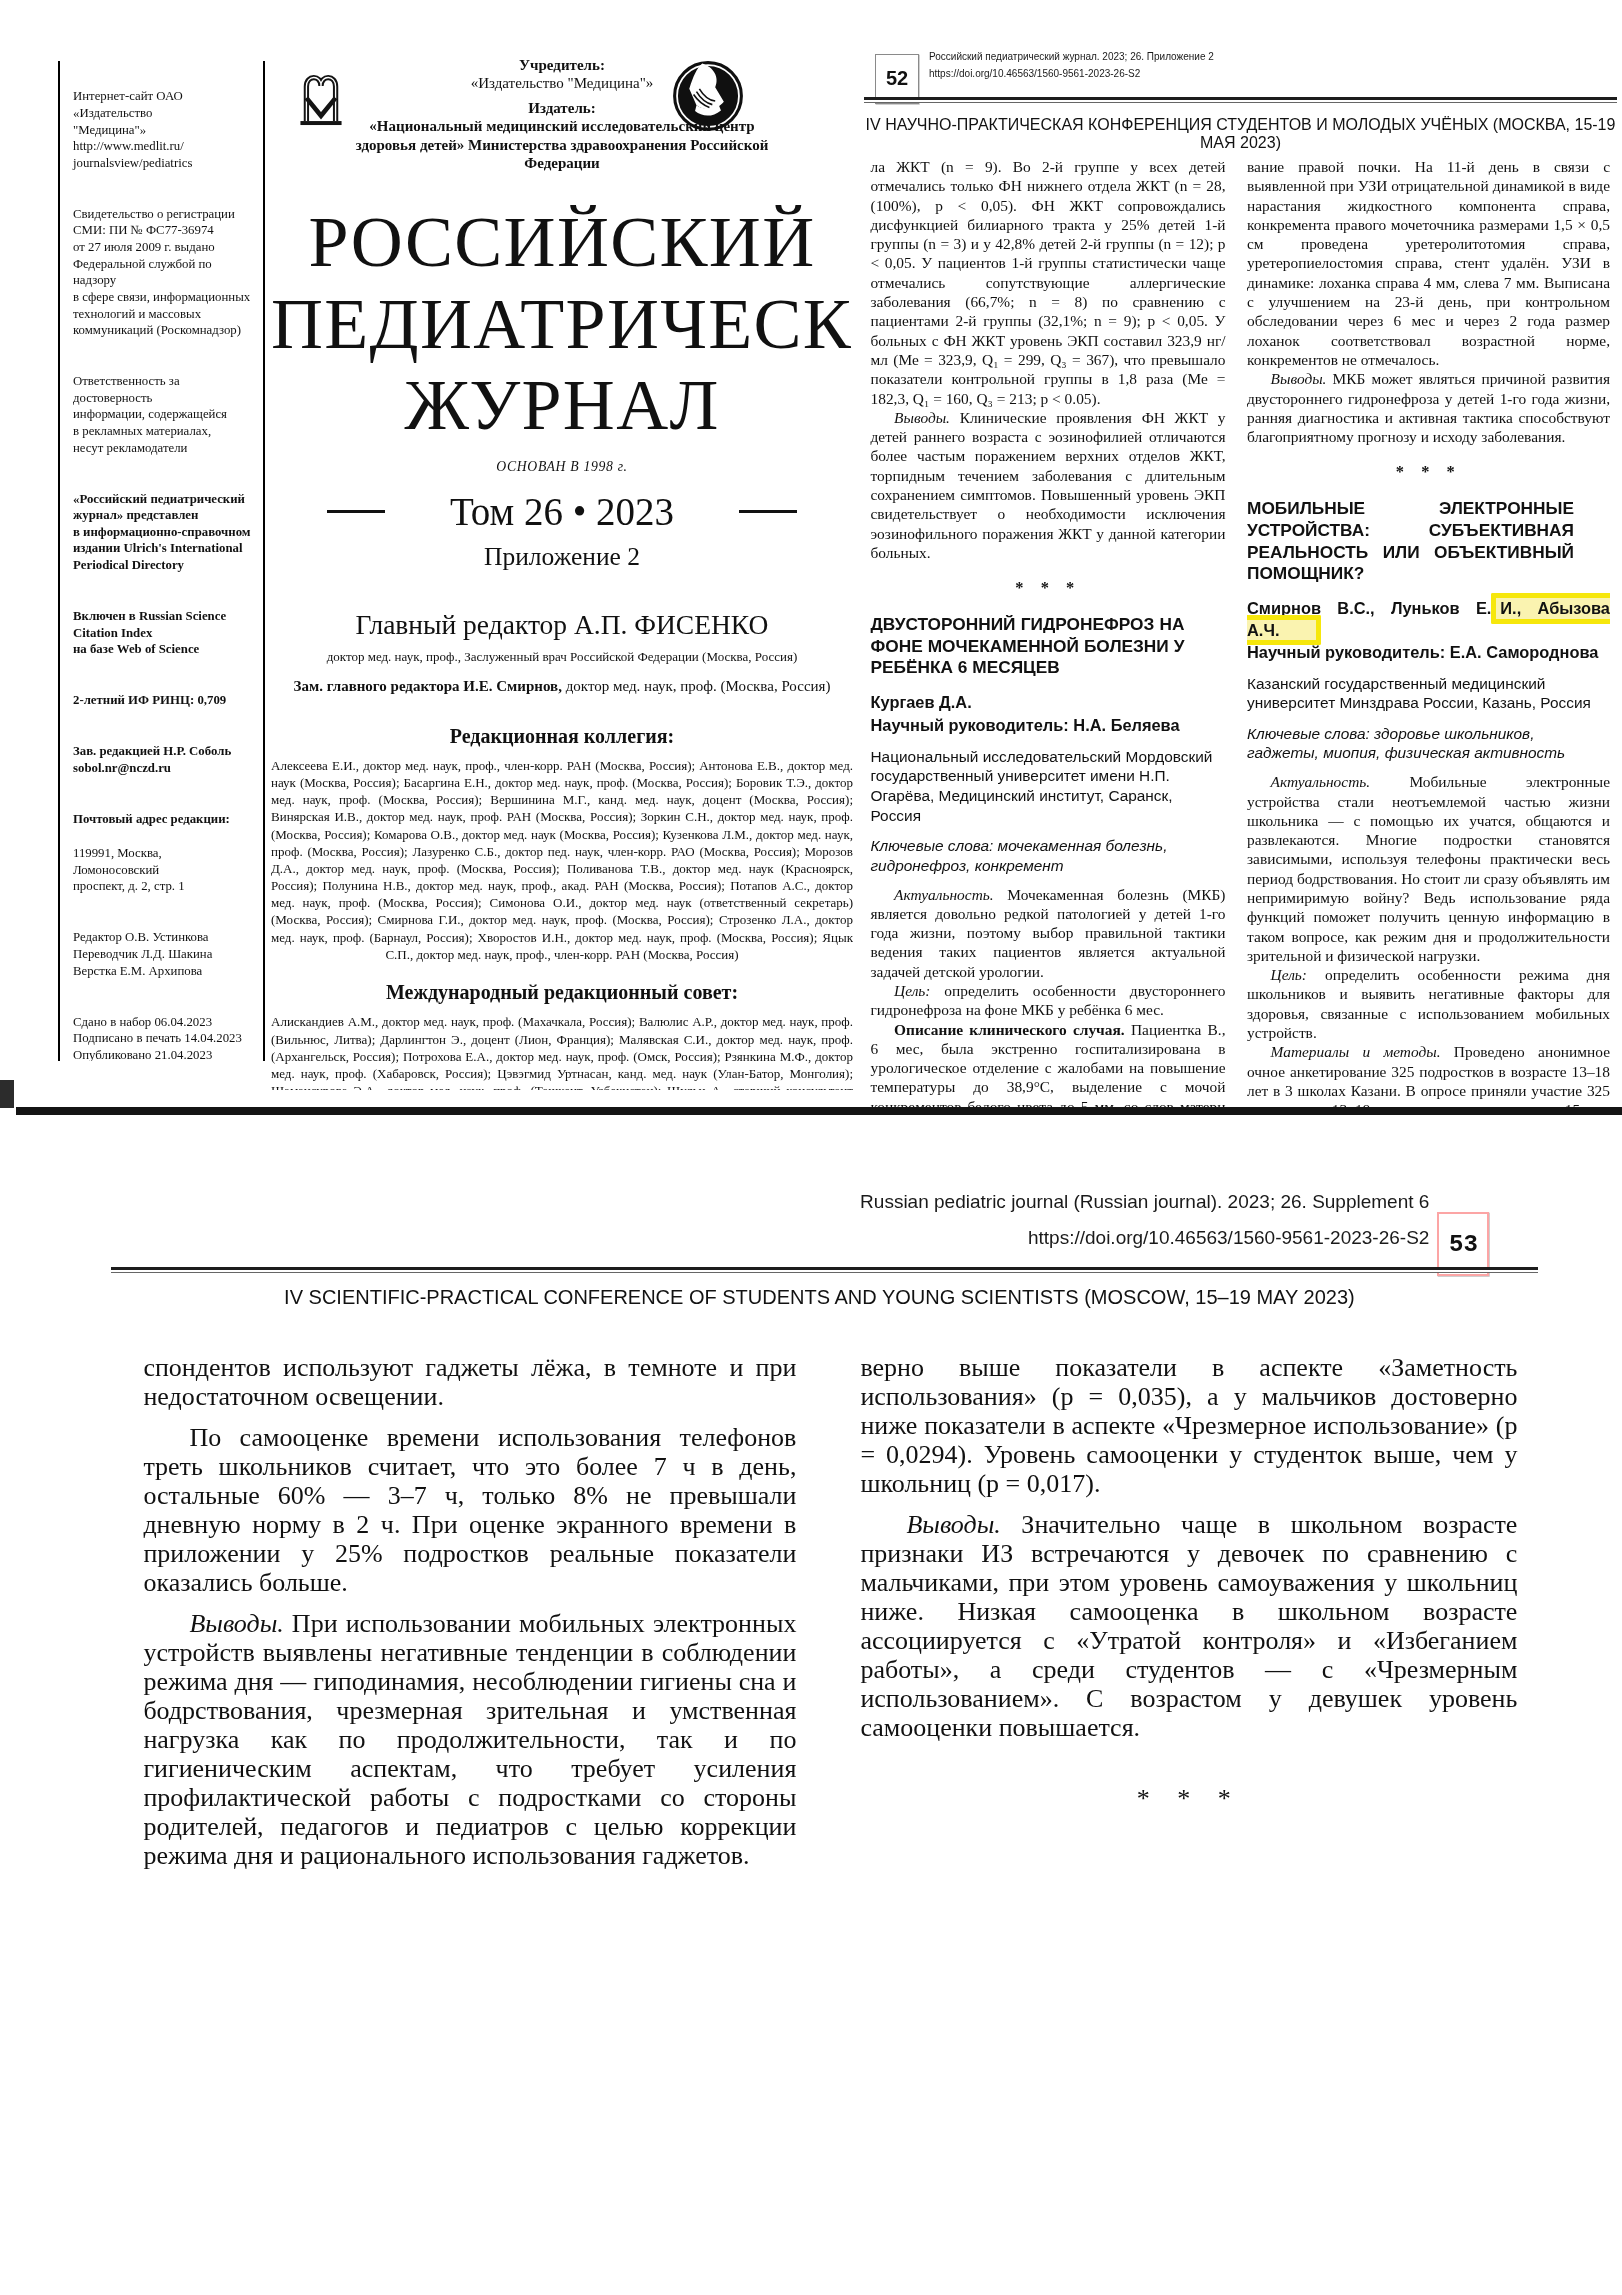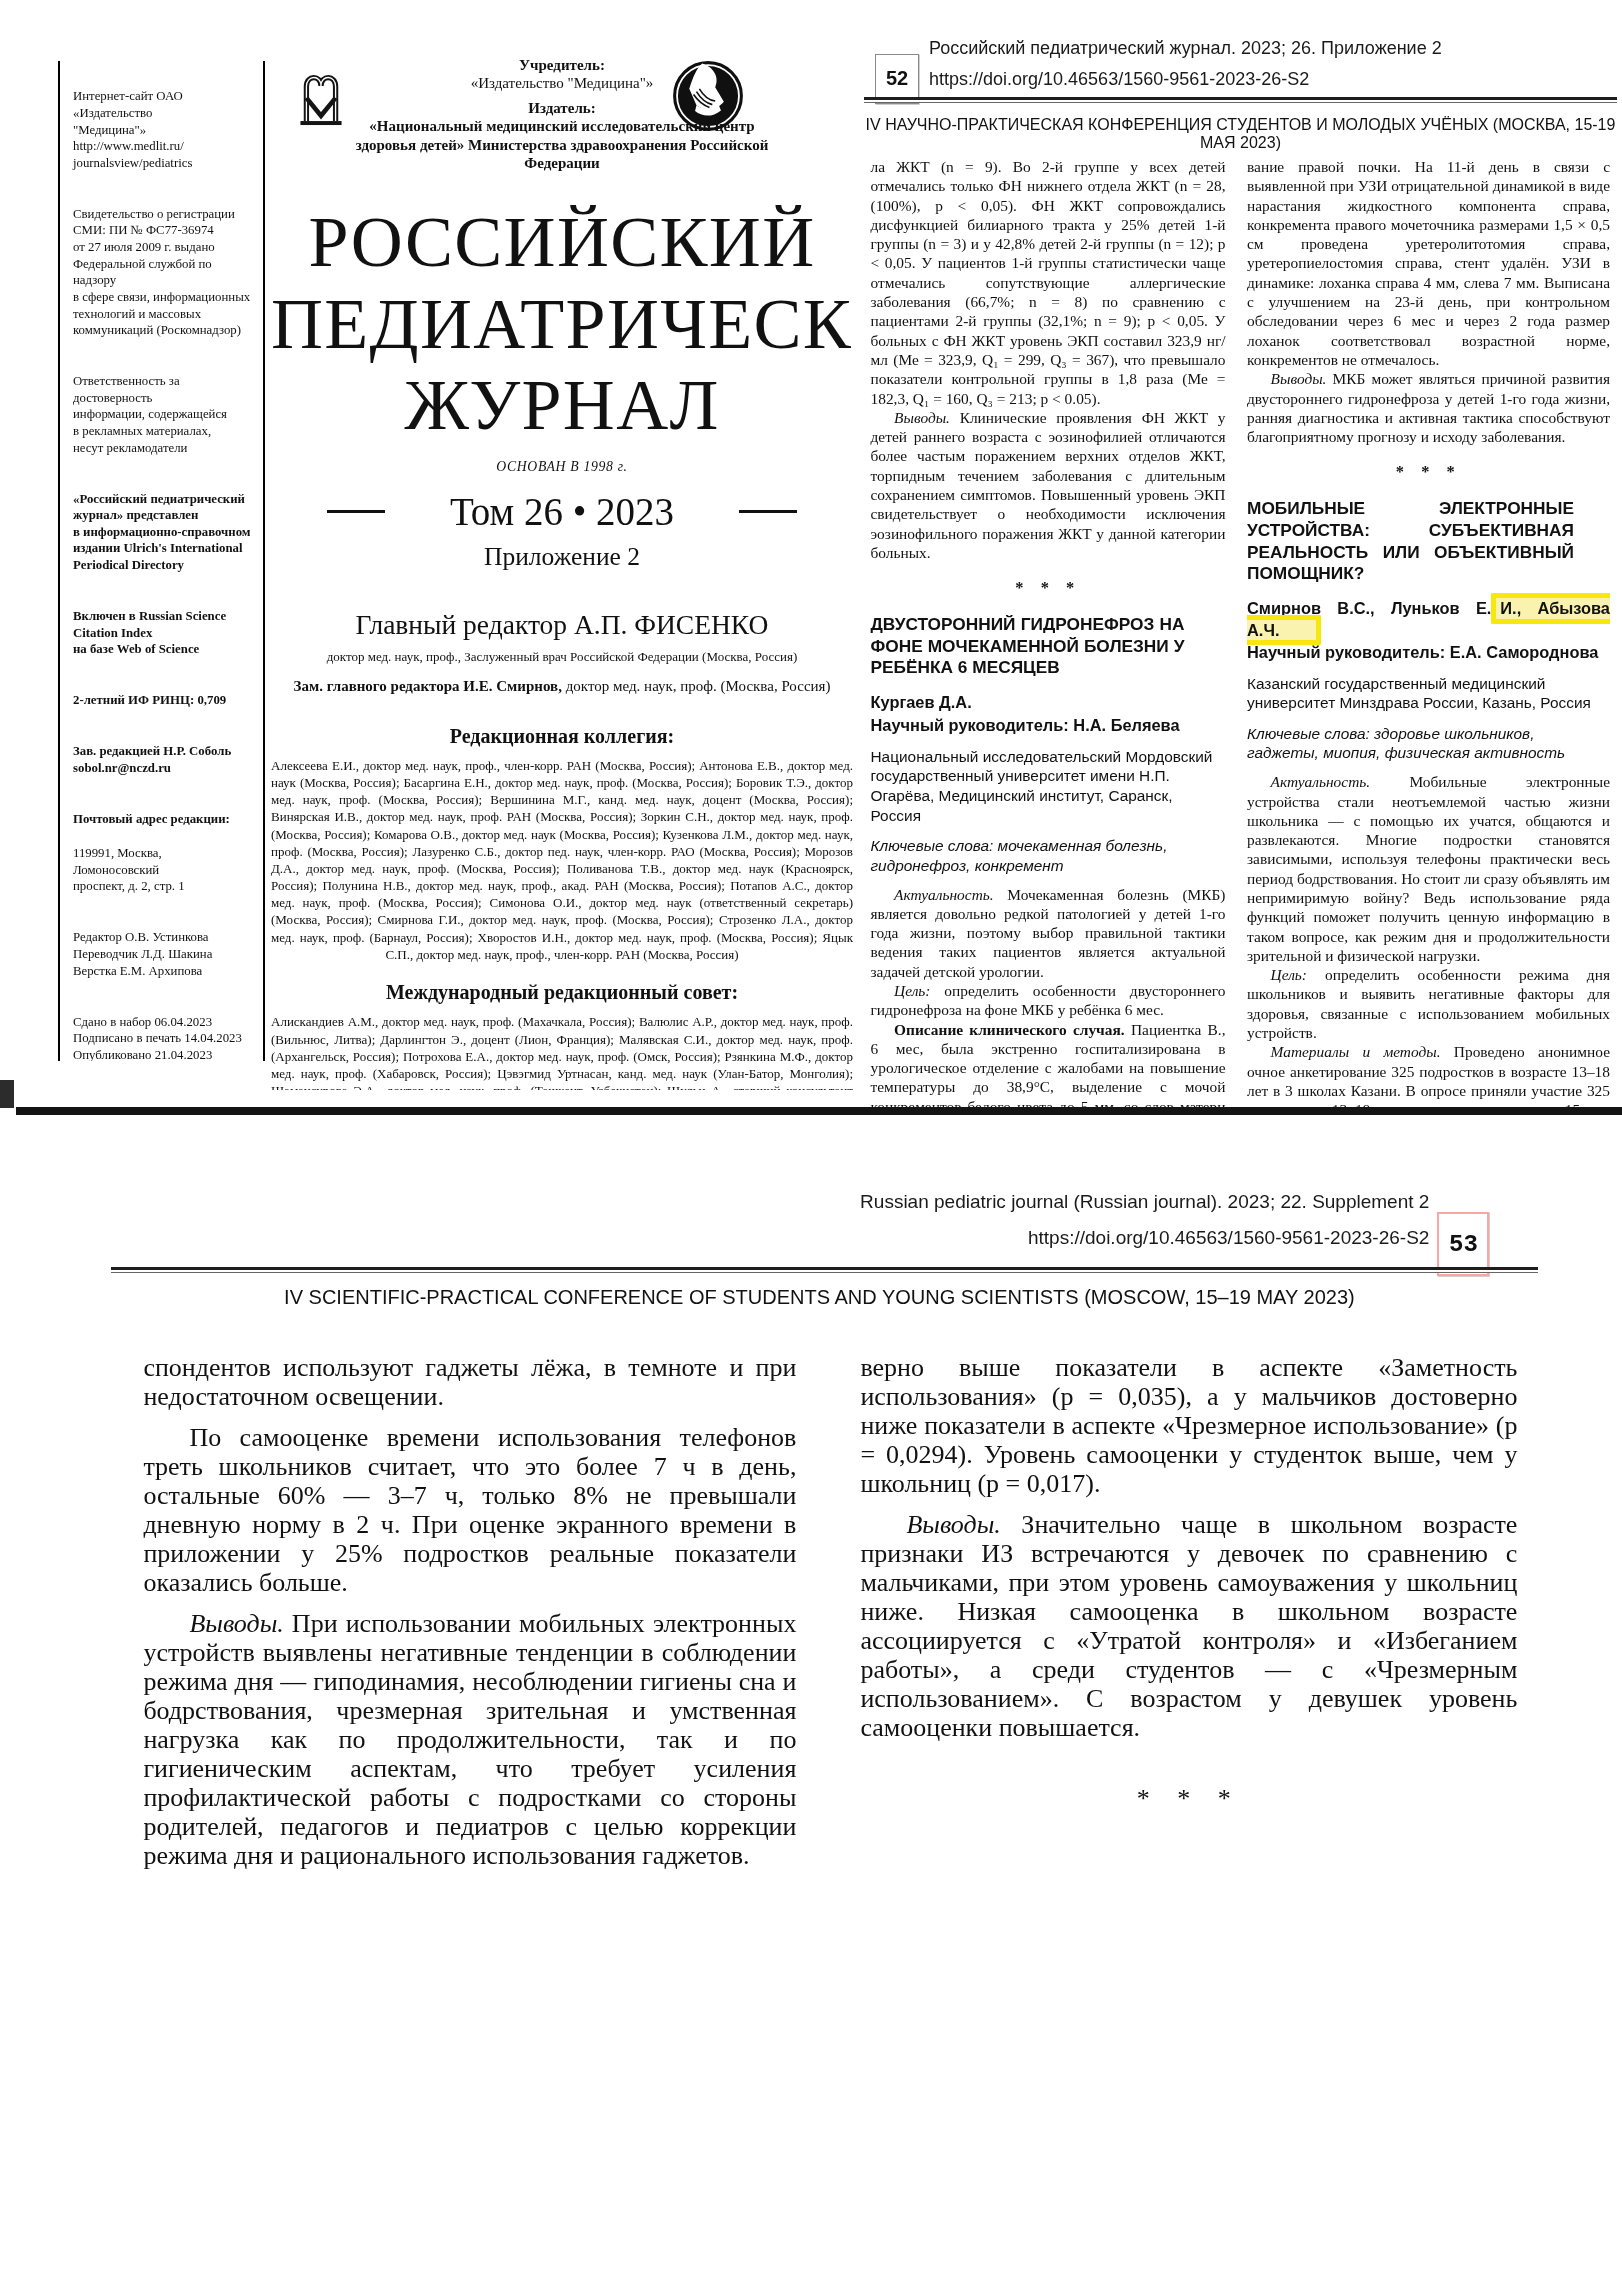--- a/index.html
+++ b/index.html
@@ -29,21 +29,21 @@
   .voltext{font-size:39px;}
   .supplement{margin-top:7.9px;font-size:25.5px;}
   .chief{margin:37px 0 0;font-size:27.5px;}
   .chief-desc{margin-top:7.9px;font-size:13px;}
   .deputy{margin-top:10.5px;font-size:15px;}
   .board-h{margin:30px 0 0;font-size:20px;font-weight:bold;}
   .board-t{margin:9.2px 0 0;font-size:13px;line-height:1.32;text-align:justify;text-align-last:center;}
 
   
   .p52{position:absolute;left:864px;top:26px;width:753px;height:1067px;}
-  .p52-head{position:absolute;left:65px;top:7px;font-size:18px;line-height:1.7;color:#1a1a1a;}
+  .p52-head{position:absolute;left:65px;top:22px;font-size:10px;line-height:1.7;color:#1a1a1a;}
   .pagebox{position:absolute;background:#fff;border:1.3px solid #8a8a8a;display:flex;align-items:center;justify-content:center;
            font-weight:bold;box-shadow:0.7px 0.7px 0 #bbb;}
   .p52 .pagebox{left:11px;top:27.5px;width:42px;height:48px;font-size:20px;}
   .rule{position:absolute;border-top:3.3px solid #1d1d1d;border-bottom:1.3px solid #666;height:2px;background:#fff;}
   .p52 .rule{left:0;top:71px;width:753px;}
   .p52 .runhead{position:absolute;left:0;top:90px;width:753px;text-align:center;font-size:16px;color:#121212;}
   .col{position:absolute;top:131px;font-size:15.4px;line-height:19.3px;}
   .colL{left:6.5px;width:355px;}
   .colR{left:383px;width:363px;}
   .col p{margin:0;}
@@ -219,21 +219,21 @@
       <p class="ind"><span class="i">Результаты.</span><span> Около 85% подростков продолжительность физической активности в день сами оценили в пределах 1,5–3,0 ч, при гигиенической норме для данного возраста более 3 ч в день. По данным объективного анализа дистанции ходьбы по фитнест-рекерам менее 5 км в день проходят 65% всех школьников, 5–10 км — 29%, более 10 км — только 6%. При оценке учебной нагрузки были выявлены существенные нарушения у 61% школьников, причём число учебных часов превышало норму более чем в 1,5 раза.</span></p>
       <p class="ind">По данным опроса 61% школьников имели проблемы со зрением, в большинстве случаев это миопия. Менее 10% детей соблюдают режим сна. При сравнении выходных и будней у детей были выявлены существенные отличия, разница по продолжительности сна была от 12 ч у 14%, до более 5 ч у 30% детей. Достаточно часто 35% ре-</p>
     </div>
   </div>
 
   <div class="divider-notch"></div>
   <div class="divider-bar"></div>
 
   <div class="p53">
     <div class="p53-head sans">
-      <div>Russian pediatric journal (Russian journal). 2023; 22. Supplement 2</div>
+      <div>Russian pediatric journal (Russian journal). 2023; 26. Supplement 6</div>
       <div class="doi">https://doi.org/10.46563/1560-9561-2023-26-S2</div>
     </div>
     <div class="pagebox sans">
         <span>53</span>
       </div>
     <div class="rule"></div>
     <div class="runhead sans">IV SCIENTIFIC-PRACTICAL CONFERENCE OF STUDENTS AND YOUNG SCIENTISTS (MOSCOW, 15–19 MAY 2023)</div>
 
     <div class="bigcol bigcolL just">
       <p>спондентов используют гаджеты лёжа, в темноте и при недостаточном освещении.</p>

